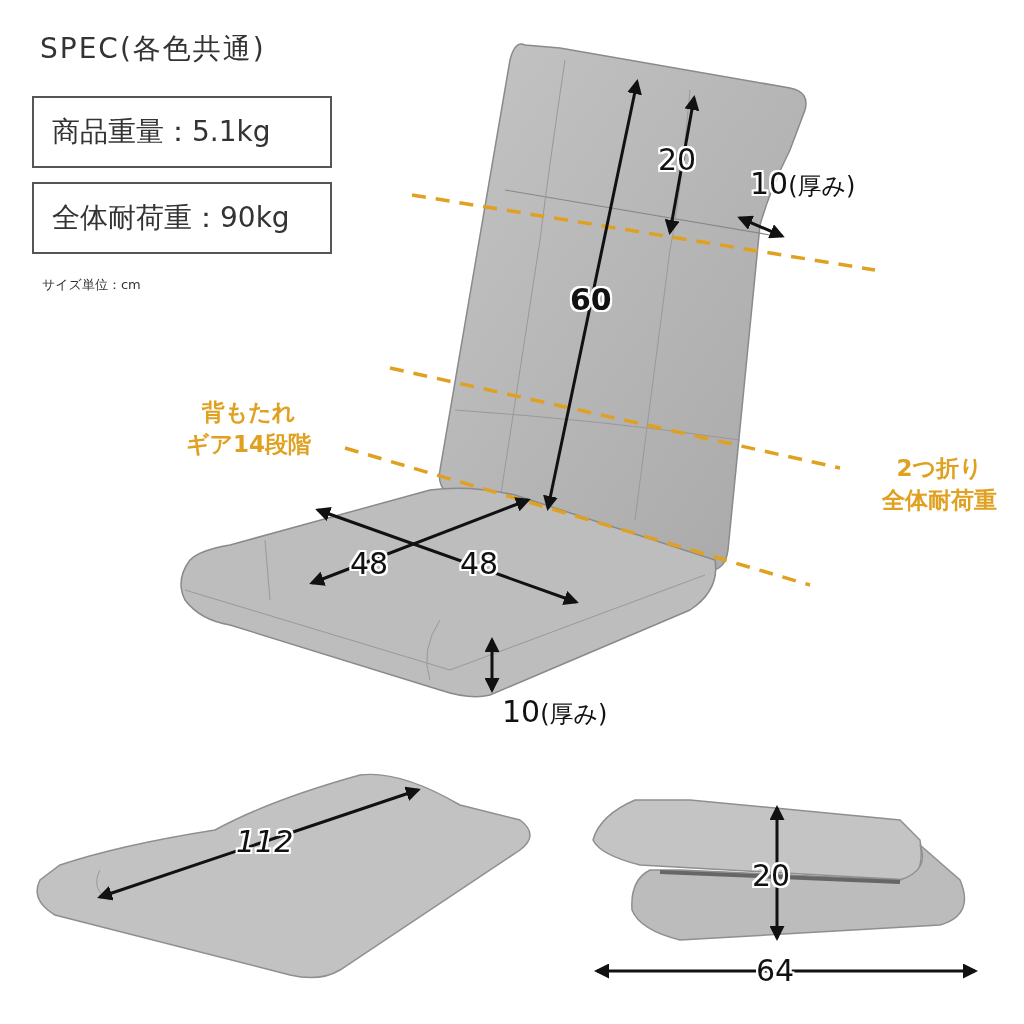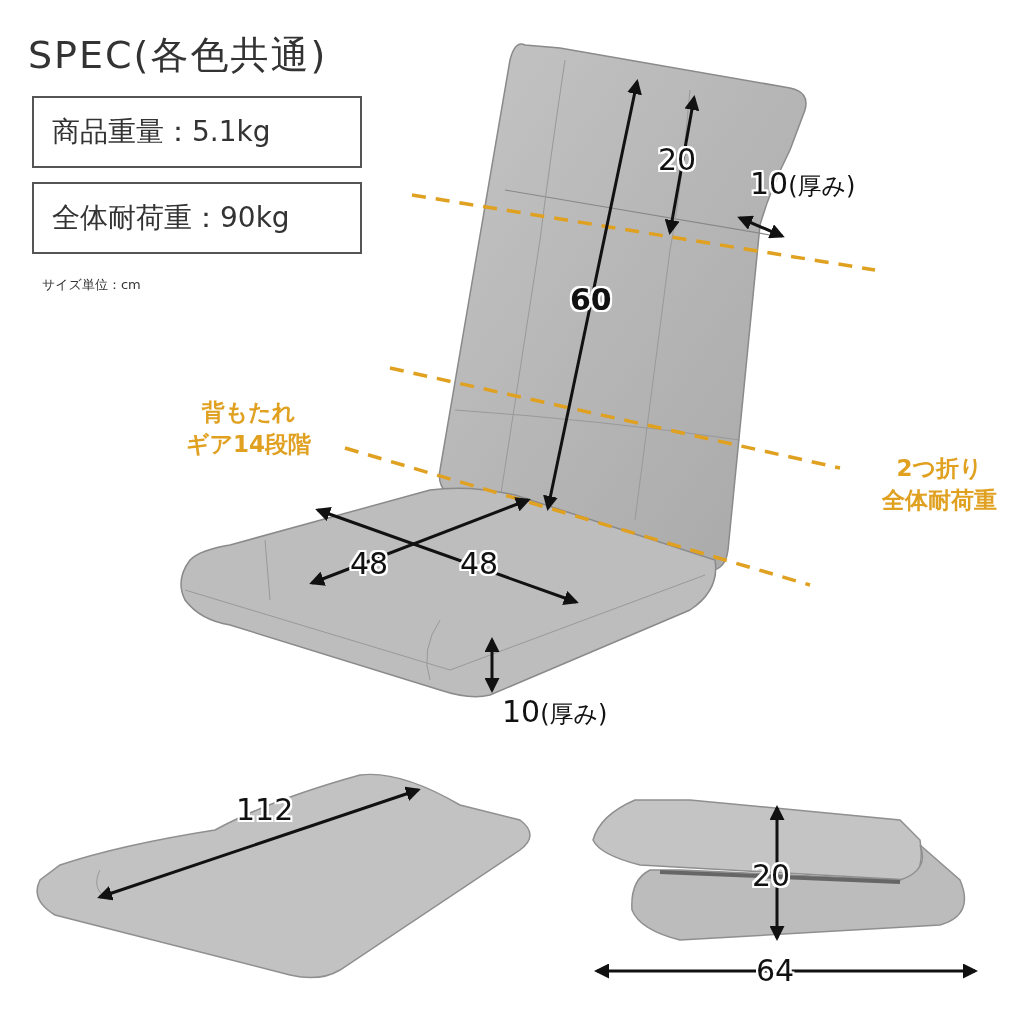--- a/index.html
+++ b/index.html
@@ -1,20 +1,20 @@
 <!DOCTYPE html>
 <html><head>
 <meta charset="utf-8">
 <style>
   html, body { margin: 0; padding: 0; background: #ffffff; }
   body { width: 1024px; height: 1024px; position: relative; overflow: hidden;
          font-family: "DejaVu Sans", "Liberation Sans", sans-serif; color: #2b2b2b; }
   .abs { position: absolute; }
-  .spec-title { left: 28px; top: 30px; font-size: 38px; letter-spacing: 2px; color: #333; white-space: nowrap; }
-  .spec-box { left: 32px; border: 2px solid #555; width: 330px; height: 72px; box-sizing: border-box;
+  .spec-title { left: 40px; top: 30px; font-size: 28px; letter-spacing: 2px; color: #333; white-space: nowrap; }
+  .spec-box { left: 32px; border: 2px solid #555; width: 300px; height: 72px; box-sizing: border-box;
               display: flex; align-items: center; padding-left: 18px; font-size: 28px; color: #333; white-space: nowrap; }
   .unit { left: 42px; top: 276px; font-size: 13px; color: #333; white-space: nowrap; }
   .note { color: #e0a020; font-size: 23px; line-height: 32px; text-align: center; white-space: nowrap; font-weight: bold; }
   .dim { font-size: 30px; color: #111; white-space: nowrap;
          text-shadow: -2px -2px 0 #fff, 2px -2px 0 #fff, -2px 2px 0 #fff, 2px 2px 0 #fff, 0 2px 0 #fff, 0 -2px 0 #fff, 2px 0 0 #fff, -2px 0 0 #fff; }
   .dim-small { font-size: 24px; }
   svg { position: absolute; left: 0; top: 0; }
 </style>
 </head>
 <body>
@@ -98,15 +98,15 @@
 <div class="abs dim" style="left:658px; top:142px;">20</div>
 <div class="abs dim" style="left:750px; top:166px;">
   <span>10</span><span class="dim-small">(厚み)</span>
 </div>
 <div class="abs dim" style="left:570px; top:282px;font-weight:bold;">60</div>
 <div class="abs dim" style="left:350px; top:546px;">48</div>
 <div class="abs dim" style="left:460px; top:546px;">48</div>
 <div class="abs dim" style="left:502px; top:694px;">
   <span>10</span><span class="dim-small">(厚み)</span>
 </div>
-<div class="abs dim" style="left:236px; top:792px;">112</div>
+<div class="abs dim" style="left:236px; top:824px;font-style:italic;">112</div>
 <div class="abs dim" style="left:752px; top:858px;">20</div>
 <div class="abs dim" style="left:756px; top:953px;">64</div>
 
 </body></html>

